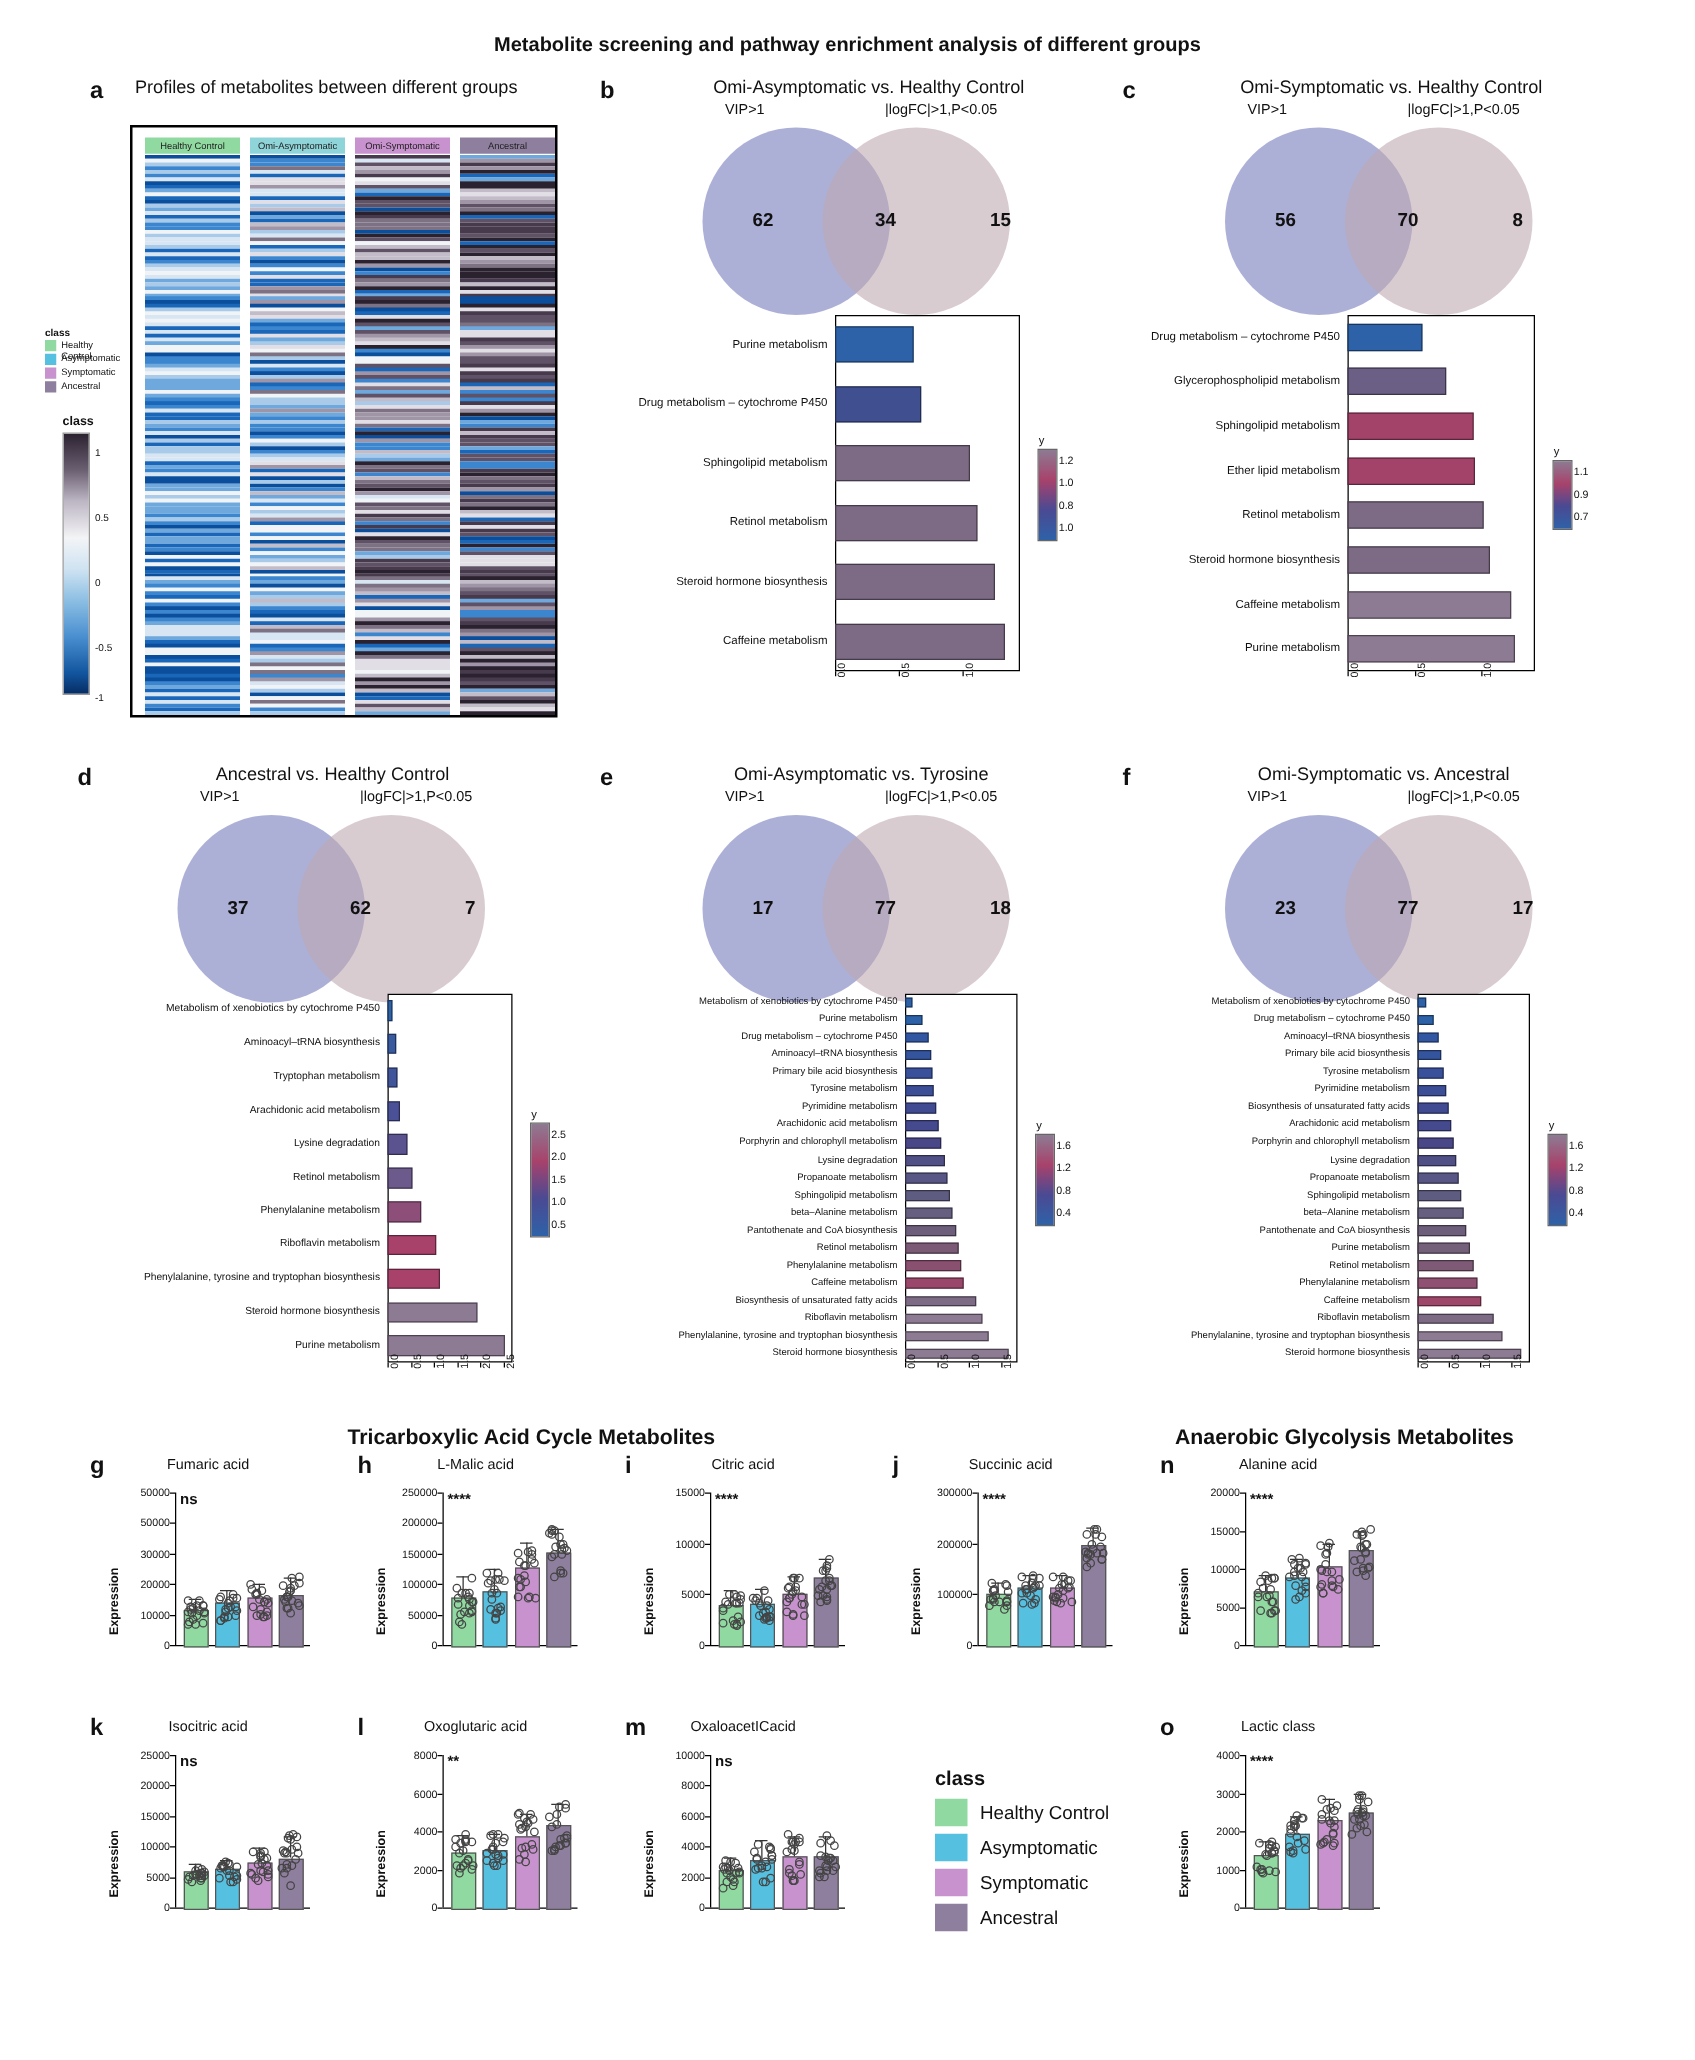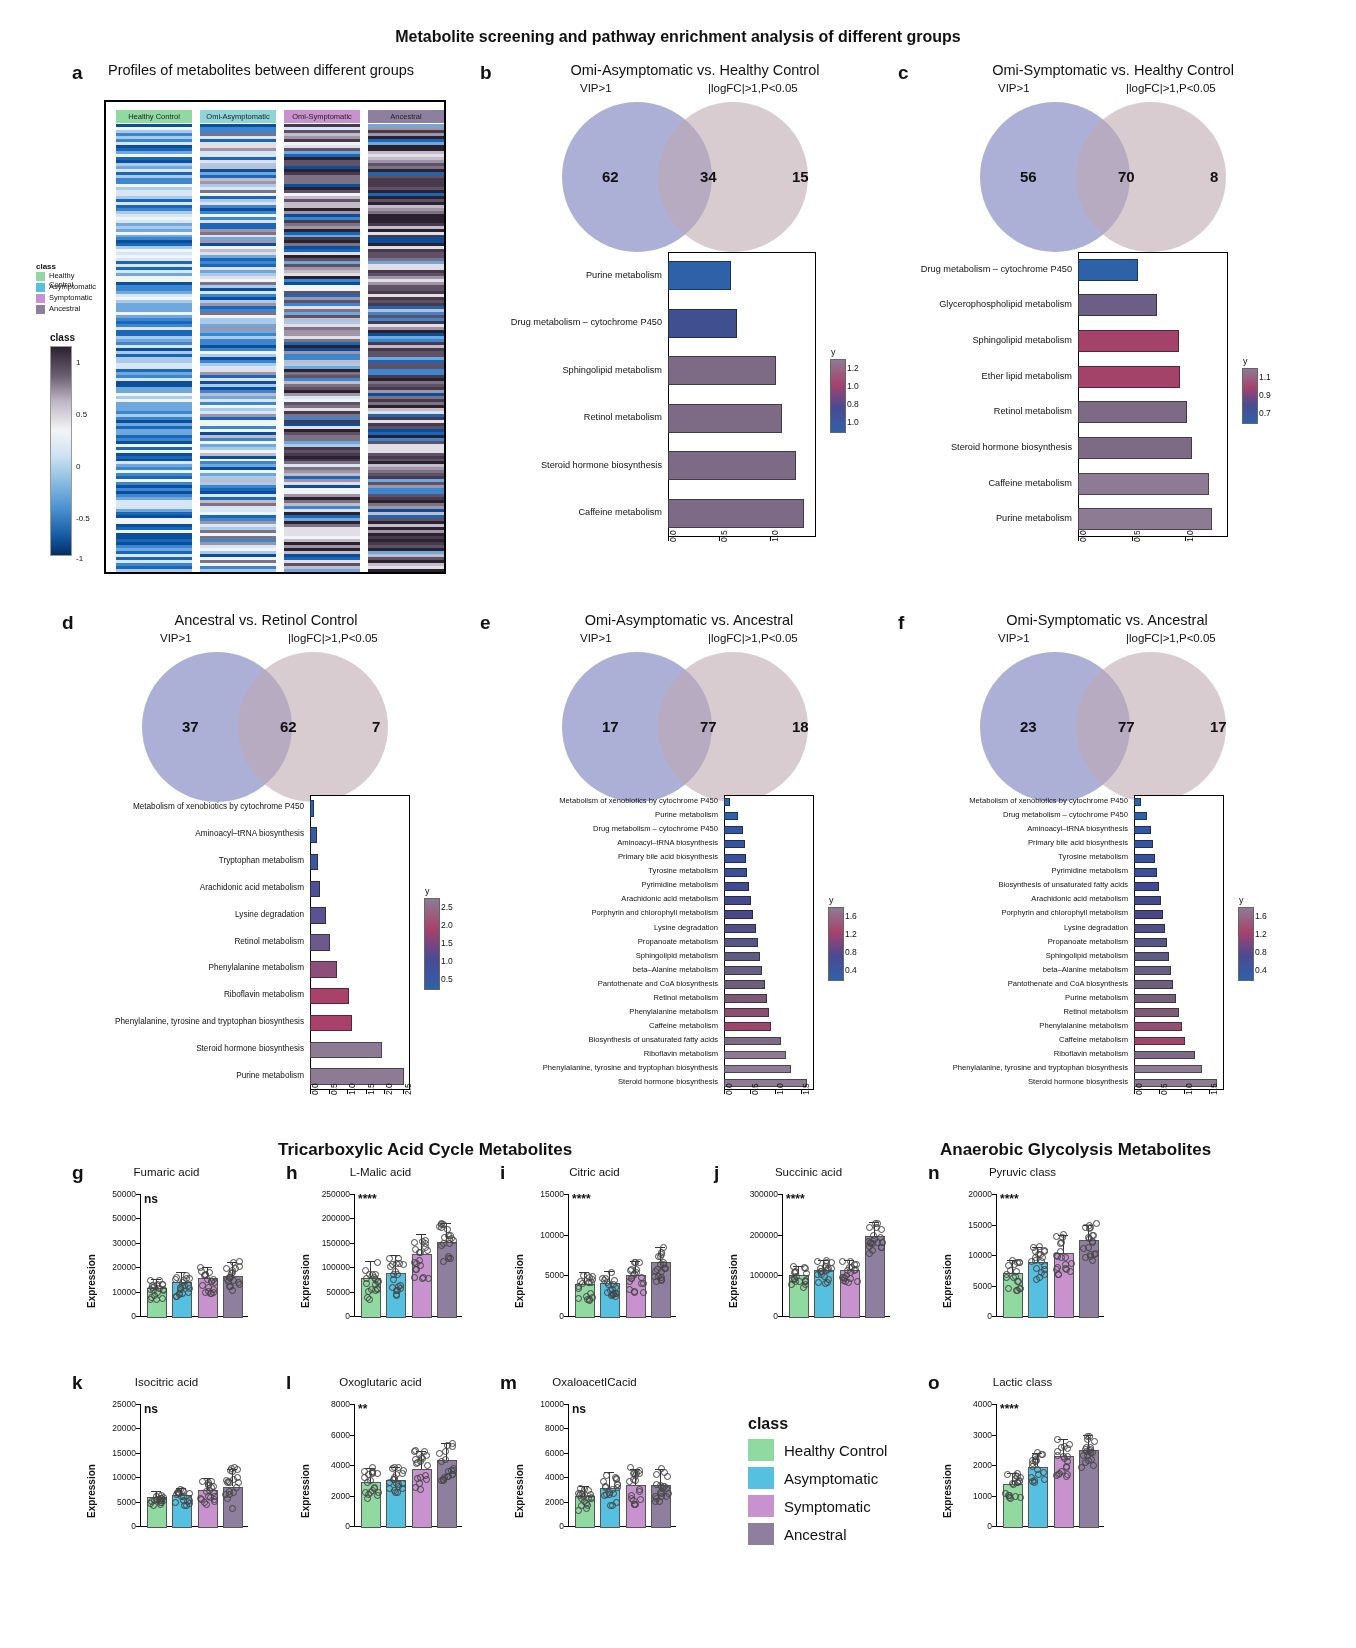--- a/index.html
+++ b/index.html
@@ -784,21 +784,21 @@
       <div class="legend-grad" style="left: 354px; top: 116px; width: 14px; height: 54px; background: linear-gradient(rgb(141, 123, 147), rgb(168, 66, 107), rgb(74, 74, 147), rgb(46, 98, 168)); border: 1px solid rgb(102, 102, 102);">
         <div class="ttl">y</div>
         <div class="tick" style="top: 3px;">1.1</div>
         <div class="tick" style="top: 21px;">0.9</div>
         <div class="tick" style="top: 39px;">0.7</div>
       </div>
     </div>
   </div>
 
 <div class="panel-letter" style="left:62px;top:612px;">d</div>
-<div class="panel-title" style="left:86px;top:612px;width:360px;">Ancestral vs. Retinol Control</div>
+<div class="panel-title" style="left:86px;top:612px;width:360px;">Ancestral vs. Healthy Control</div>
 <div id="venn-d" class="venn" style="left:120px;top:634px;width:330px;height:150px;">
    <div class="lab" style="left:40px;top:-2px;">VIP&gt;1</div>
    <div class="lab" style="left:168px;top:-2px;">|logFC|&gt;1,P&lt;0.05</div>
    <div class="circ left" style="left:22px;top:18px;width:150px;height:150px;"></div>
    <div class="circ right" style="left:118px;top:18px;width:150px;height:150px;opacity:.75;"></div>
    <div class="num" style="left:62px;top:84px;">37</div>
    <div class="num" style="left:160px;top:84px;">62</div>
    <div class="num" style="left:252px;top:84px;">7</div>
   </div>
 <div id="bar-d">
@@ -843,21 +843,21 @@
         <div class="tick" style="top: 3px;">2.5</div>
         <div class="tick" style="top: 21px;">2.0</div>
         <div class="tick" style="top: 39px;">1.5</div>
         <div class="tick" style="top: 57px;">1.0</div>
         <div class="tick" style="top: 75px;">0.5</div>
       </div>
     </div>
   </div>
 
 <div class="panel-letter" style="left:480px;top:612px;">e</div>
-<div class="panel-title" style="left:504px;top:612px;width:370px;">Omi-Asymptomatic vs. Ancestral</div>
+<div class="panel-title" style="left:504px;top:612px;width:370px;">Omi-Asymptomatic vs. Tyrosine</div>
 <div id="venn-e" class="venn" style="left:540px;top:634px;width:330px;height:150px;">
    <div class="lab" style="left:40px;top:-2px;">VIP&gt;1</div>
    <div class="lab" style="left:168px;top:-2px;">|logFC|&gt;1,P&lt;0.05</div>
    <div class="circ left" style="left:22px;top:18px;width:150px;height:150px;"></div>
    <div class="circ right" style="left:118px;top:18px;width:150px;height:150px;opacity:.75;"></div>
    <div class="num" style="left:62px;top:84px;">17</div>
    <div class="num" style="left:160px;top:84px;">77</div>
    <div class="num" style="left:252px;top:84px;">18</div>
   </div>
 <div id="bar-e">
@@ -1742,21 +1742,21 @@
       <div class="dot" style="left: 156.3px; top: 114.7px;"></div>
       <div class="dot" style="left: 150.9px; top: 103px;"></div>
       <div class="dot" style="left: 150.3px; top: 120.2px;"></div>
       <div class="dot" style="left: 162.2px; top: 94.6px;"></div>
       <div class="dot" style="left: 153.8px; top: 119.8px;"></div>
       <div class="dot" style="left: 156.4px; top: 112px;"></div>
       <div class="dot" style="left: 161.4px; top: 114.6px;"></div>
     </div>
     <div class="plot" style="left: 930px; top: 1168px; width: 185px; height: 175px;">
       <div class="panel-letter" style="left: -2px; top: -6px; position: absolute;">n</div>
-      <div class="ptitle" style="top: -2px;">Pyruvic class</div>
+      <div class="ptitle" style="top: -2px;">Alanine acid</div>
       <div class="axis" style="left: 66px; top: 26px; width: 1.4px; height: 122px;"></div>
       <div class="axis" style="left: 66px; top: 148px; width: 108px; height: 1.4px;"></div>
       <div class="sig" style="left: 70px; top: 24px;">****</div>
       <div class="ylab" style="left: 12px; top: 140px;">Expression</div>
       <div class="ytick" style="left: 4px; top: 21px; width: 58px;">20000</div>
       <div class="tickmark" style="left: 62px; top: 26px;"></div>
       <div class="ytick" style="left: 4px; top: 51.5px; width: 58px;">15000</div>
       <div class="tickmark" style="left: 62px; top: 56.5px;"></div>
       <div class="ytick" style="left: 4px; top: 82px; width: 58px;">10000</div>
       <div class="tickmark" style="left: 62px; top: 87px;"></div>

